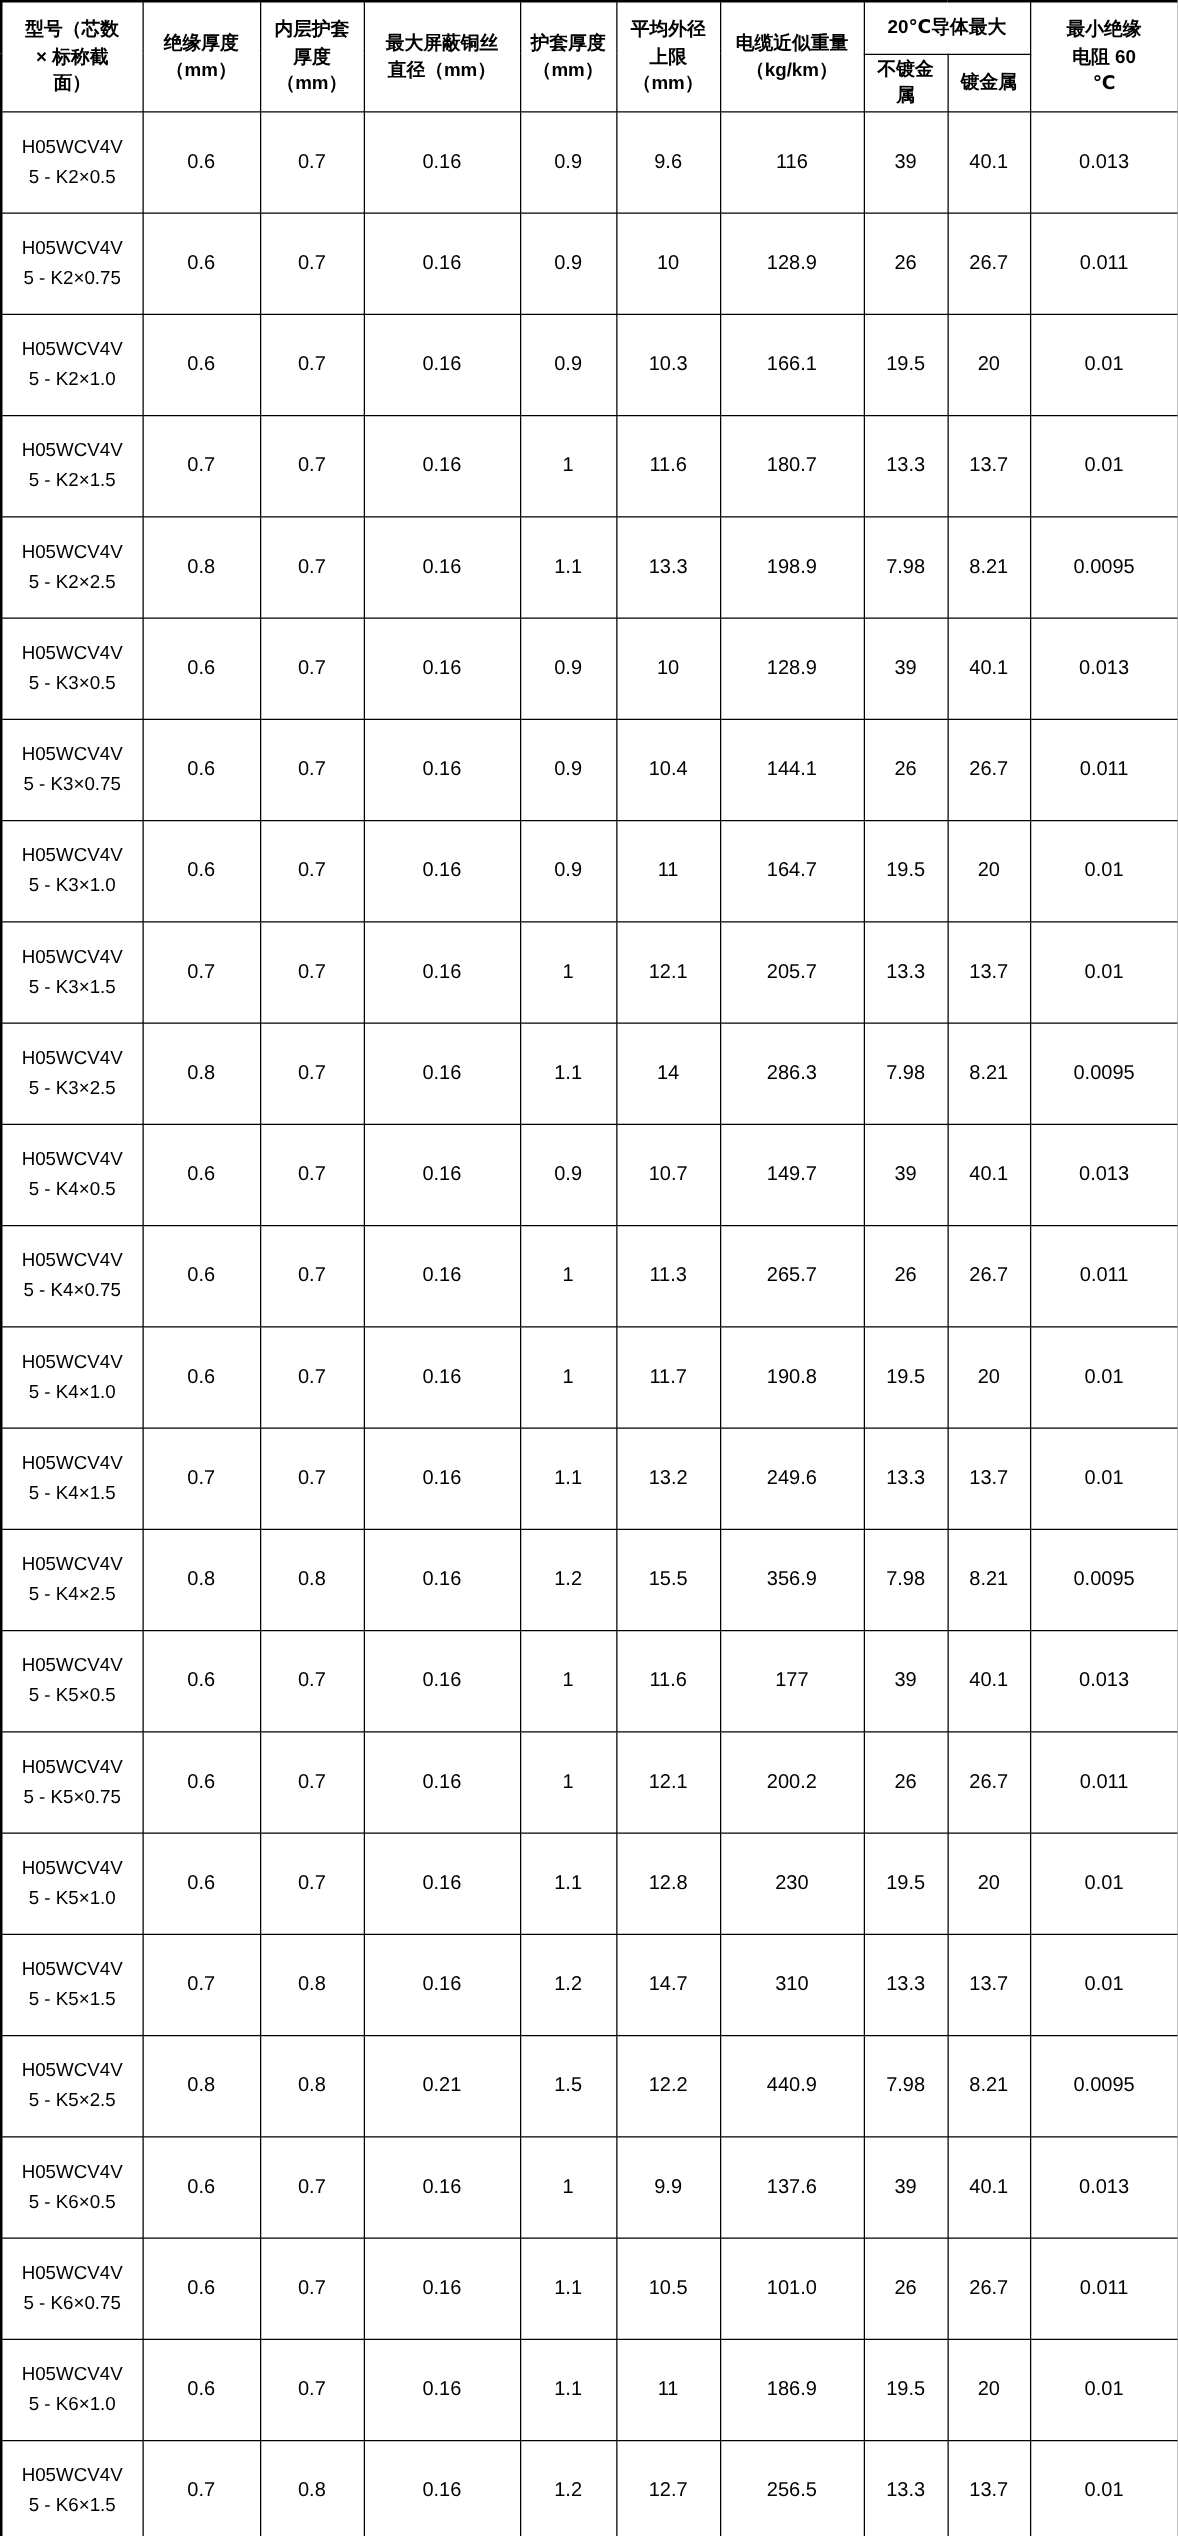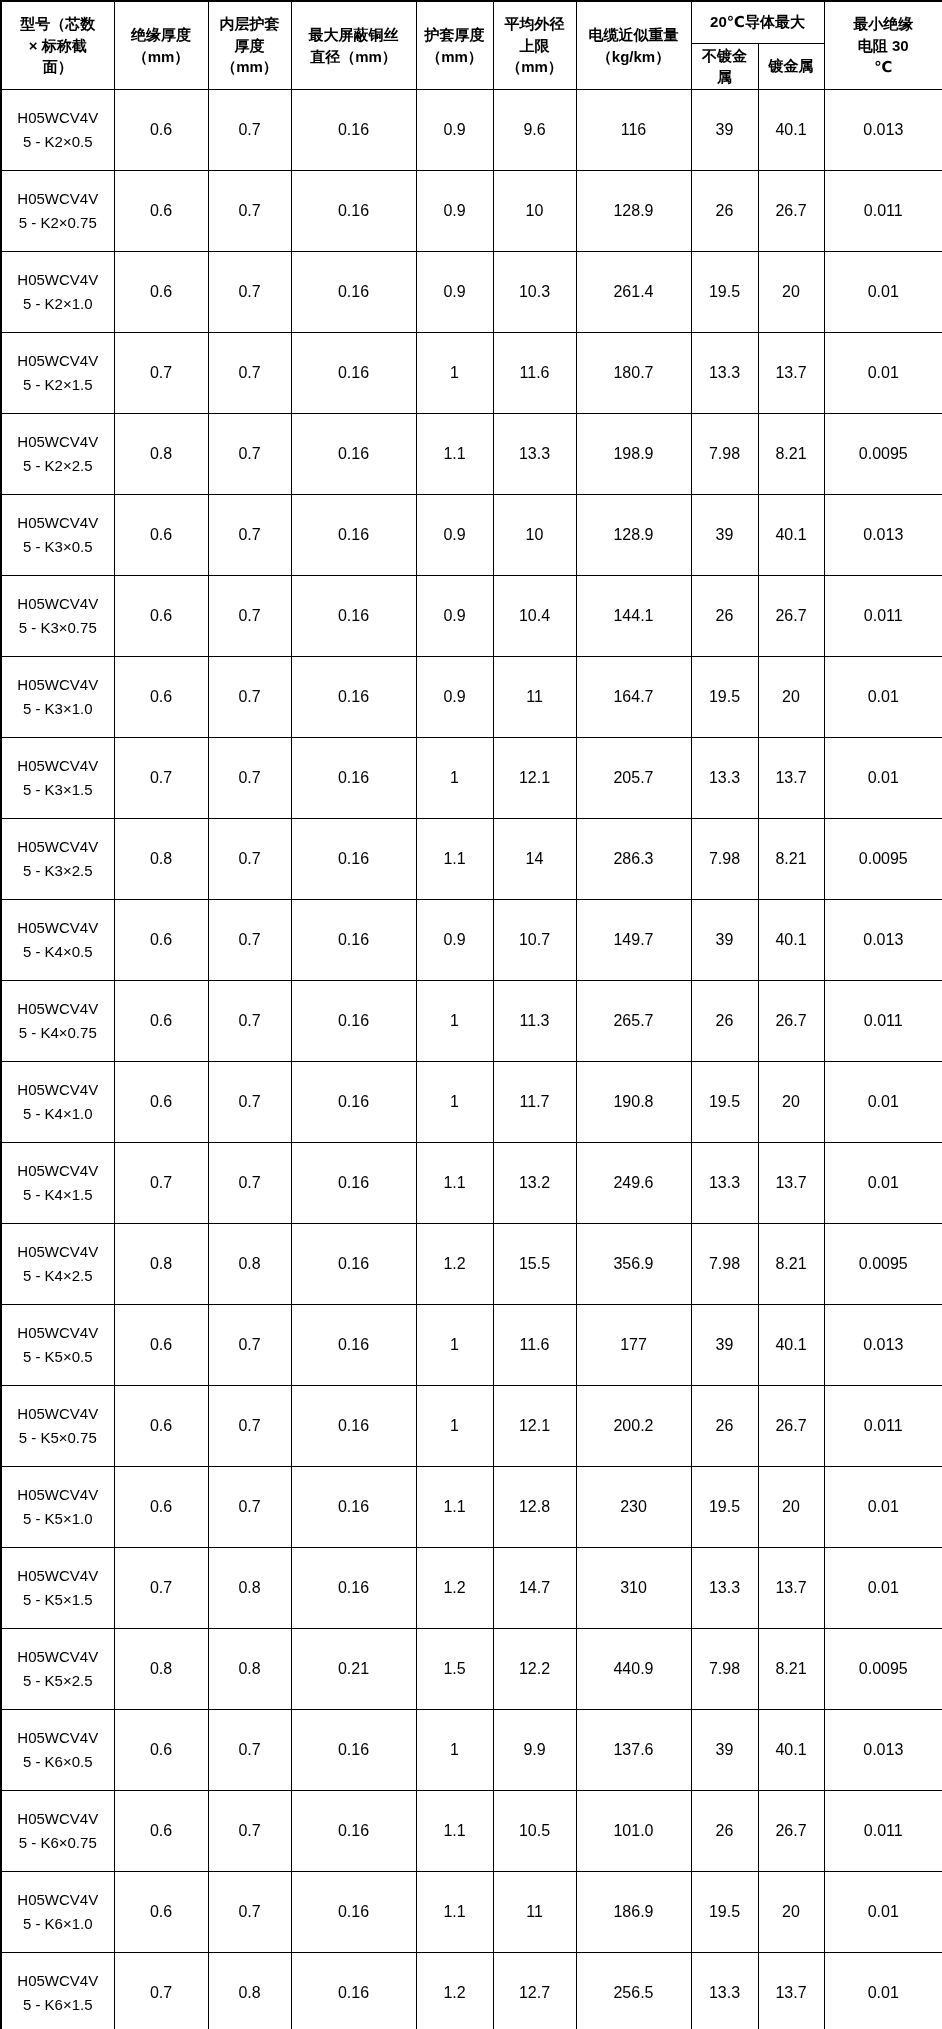--- a/index.html
+++ b/index.html
@@ -77,21 +77,21 @@
 直径（mm）</th>
         <th rowspan="2">护套厚度
 （mm）</th>
         <th rowspan="2">平均外径
 上限
 （mm）</th>
         <th rowspan="2">电缆近似重量
 （kg/km）</th>
         <th colspan="2">20℃导体最大</th>
         <th rowspan="2">最小绝缘
-电阻 30
+电阻 60
 ℃</th>
       </tr>
       <tr class="header-row-2">
         <th>不镀金
 属</th>
         <th>镀金属</th>
       </tr>
     </thead>
     <tbody>
         <tr>
@@ -121,21 +121,21 @@
           <td>0.011</td>
         </tr>
         <tr>
           <td class="model">H05WCV4V
 5 - K2×1.0</td>
           <td>0.6</td>
           <td>0.7</td>
           <td>0.16</td>
           <td>0.9</td>
           <td>10.3</td>
-          <td>261.4</td>
+          <td>166.1</td>
           <td>19.5</td>
           <td>20</td>
           <td>0.01</td>
         </tr>
         <tr>
           <td class="model">H05WCV4V
 5 - K2×1.5</td>
           <td>0.7</td>
           <td>0.7</td>
           <td>0.16</td>

